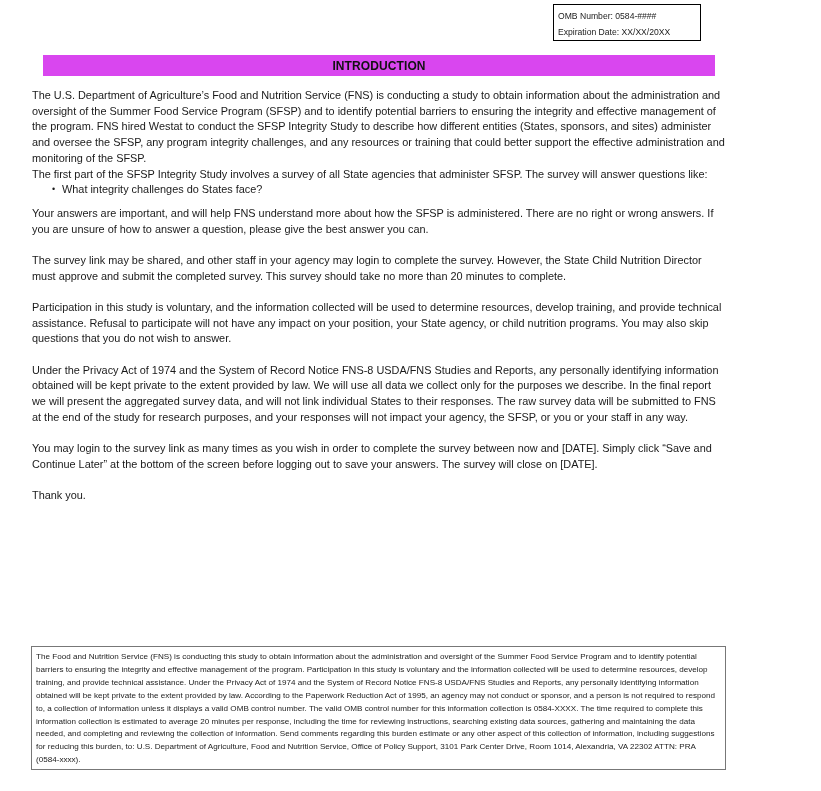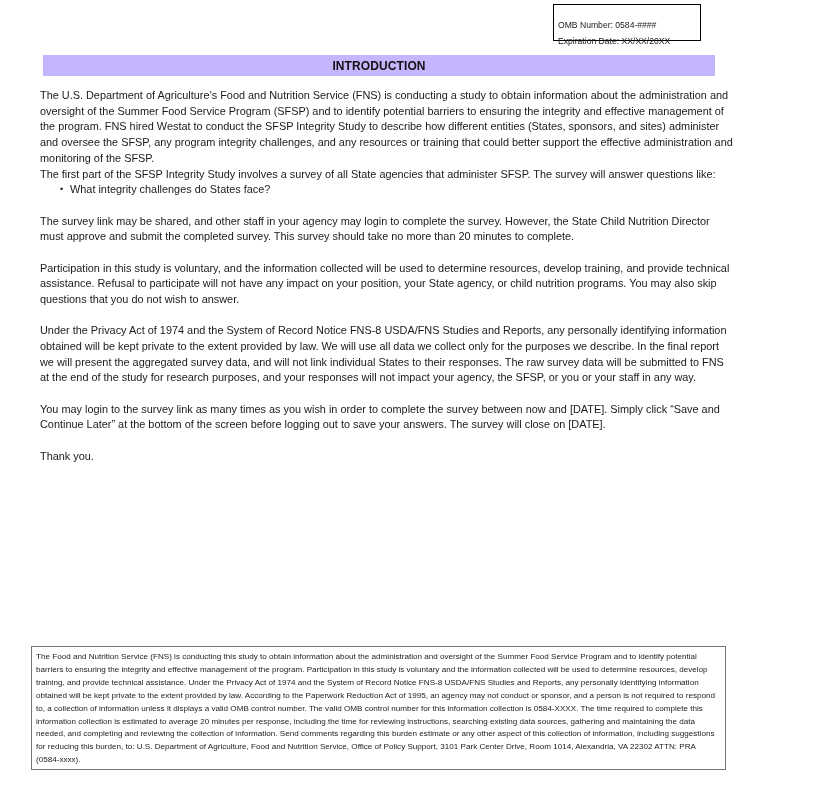--- a/index.html
+++ b/index.html
@@ -16,46 +16,46 @@
       color: #1a1a1a;
     }
     .omb-box {
       position: absolute;
       left: 553px;
       top: 4px;
       width: 148px;
       height: 37px;
       border: 1px solid #000;
       box-sizing: border-box;
-      padding: 12px 4px 0 4px;
+      padding: 3px 4px 0 4px;
       font-size: 8.6px;
       line-height: 16px;
       color: #222;
     }
     .omb-line { white-space: nowrap; display: block; }
     .intro-bar {
       position: absolute;
       left: 43px;
       top: 55px;
       width: 672px;
       height: 21px;
-      background: #c4b5fd;
+      background: #d946ef;
       display: flex;
       align-items: center;
       justify-content: center;
     }
     .intro-title {
       font-size: 12px;
       font-weight: bold;
       letter-spacing: 0.1px;
       color: #111;
     }
     .content {
       position: absolute;
-      left: 40px;
+      left: 32px;
       top: 88px;
       width: 694px;
       font-size: 10.9px;
       line-height: 15.7px;
       color: #1a1a1a;
     }
     .content p { margin: 0; }
     .p-gap { margin-top: 15.6px !important; }
     .bullets {
       list-style: none;
@@ -102,20 +102,21 @@
 <div class="intro-bar">
   <span class="intro-title">INTRODUCTION</span>
 </div>
 
 <div class="content">
   <p>The U.S. Department of Agriculture’s Food and Nutrition Service (FNS) is conducting a study to obtain information about the administration and oversight of the Summer Food Service Program (SFSP) and to identify potential barriers to ensuring the integrity and effective management of the program. FNS hired Westat to conduct the SFSP Integrity Study to describe how different entities (States, sponsors, and sites) administer and oversee the SFSP, any program integrity challenges, and any resources or training that could better support the effective administration and monitoring of the SFSP.</p>
   <p>The first part of the SFSP Integrity Study involves a survey of all State agencies that administer SFSP. The survey will answer questions like:</p>
   <ul class="bullets">
     <li>What integrity challenges do States face?</li>
   </ul>
+  <p class="after-bullets">Your answers are important, and will help FNS understand more about how the SFSP is administered. There are no right or wrong answers. If you are unsure of how to answer a question, please give the best answer you can.</p>
   <p class="p-gap"><span>The survey link may be shared, and other staff in your agency may login to complete the survey. However, the State Child Nutrition Director must approve and submit the completed survey. This survey should take no more than </span><b>20 minutes</b><span> to complete.</span></p>
   <p class="p-gap">Participation in this study is voluntary, and the information collected will be used to determine resources, develop training, and provide technical assistance. Refusal to participate will not have any impact on your position, your State agency, or child nutrition programs. You may also skip questions that you do not wish to answer.</p>
   <p class="p-gap"><b>Under the Privacy Act of 1974 and the System of Record Notice FNS-8 USDA/FNS Studies and Reports, any personally identifying information</b><span> obtained will be kept private to the extent provided by law. We will use all data we collect only for the purposes we describe. In the final report we will present the aggregated survey data, and will not link individual States to their responses. The raw survey data will be submitted to FNS at the end of the study for research purposes, and your responses will not impact your agency, the SFSP, or you or your staff in any way.</span></p>
   <p class="p-gap"><span>You may login to the survey link as many times as you wish in order to complete the survey between now and </span><b>[DATE]</b><span>. Simply click “Save and Continue Later” at the bottom of the screen before logging out to save your answers. The survey will close on </span><b>[DATE]</b><span>.</span></p>
   <p class="p-gap">Thank you.</p>
 </div>
 
 <div class="burden-box">
   <span>The Food and Nutrition Service (FNS) is conducting this study to obtain information about the administration and oversight of the Summer Food Service Program and to identify potential barriers to ensuring the integrity and effective management of the program. Participation in this study is voluntary and the information collected will be used to determine resources, develop training, and provide technical assistance. Under the Privacy Act of 1974 and the System of Record Notice FNS-8 USDA/FNS Studies and Reports, any personally identifying information obtained will be kept private to the extent provided by law. According to the Paperwork Reduction Act of 1995, an agency may not conduct or sponsor, and a person is not required to respond to, a collection of information unless it displays a valid OMB control number. The valid OMB control number for this information collection is 0584-XXXX. The time required to complete this information collection is estimated to average 20 minutes per response, including the time for reviewing instructions, searching existing data sources, gathering and maintaining the data needed, and completing and reviewing the collection of information. Send comments regarding this burden estimate or any other aspect of this collection of information, including suggestions for reducing this burden, to: U.S. Department of Agriculture, Food and Nutrition Service, Office of Policy Support, 3101 Park Center Drive, Room 1014, Alexandria, VA 22302 ATTN: PRA (0584-xxxx).</span>
 </div>

